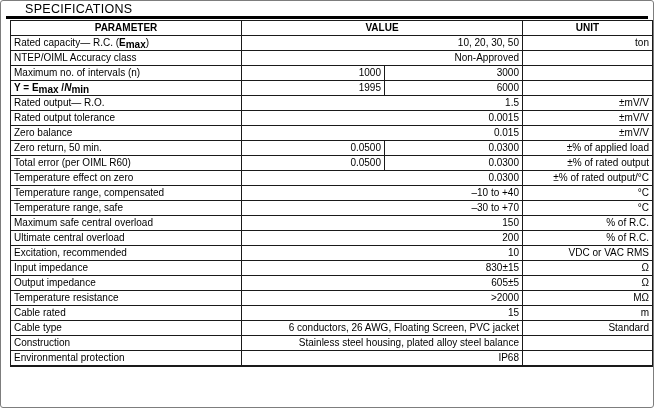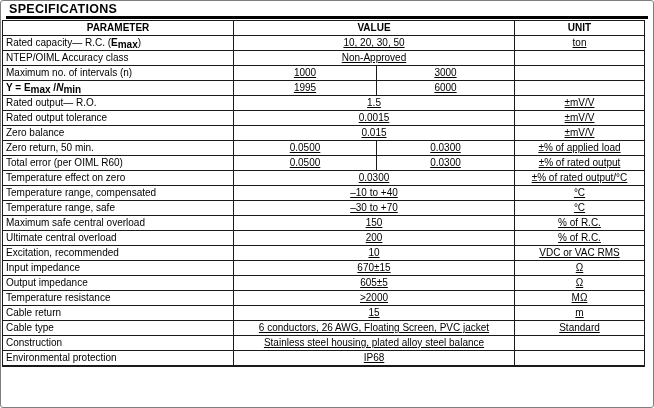--- a/index.html
+++ b/index.html
@@ -13,36 +13,36 @@
     width: 654px;
     height: 408px;
     box-sizing: border-box;
     background: #ffffff;
     border: 1px solid #7d7d7d;
     border-radius: 3px;
     overflow: hidden;
   }
   .title {
     font-size: 12.5px;
-    font-weight: bold;
+    font-weight: normal;
     color: #000000;
-    padding: 2px 0 1px 8px;
+    padding: 2px 0 1px 24px;
     letter-spacing: 0.3px;
     line-height: 12px;
   }
   .title-rule {
     height: 3px;
     background: #000000;
     margin: 0 5px;
   }
   table.spec {
     border-collapse: collapse;
     table-layout: fixed;
     width: 642px;
-    margin: 1px 5px 0 1px;
+    margin: 1px 5px 0 9px;
     border: 1px solid #1a1a1a;
     border-bottom: 2px solid #1a1a1a;
   }
   table.spec col.c-param { width: 231px; }
   table.spec col.c-vala  { width: 143px; }
   table.spec col.c-valb  { width: 138px; }
   table.spec col.c-unit  { width: 130px; }
   table.spec th, table.spec td {
     border: 1px solid #1a1a1a;
     font-size: 10px;
@@ -56,22 +56,21 @@
   }
   table.spec th {
     font-weight: bold;
     text-align: center;
   }
   td.param {
     text-align: left;
     padding-left: 5px;
   }
   td.val, td.unit {
-    text-align: center;
-    text-decoration: underline;
+    text-align: right;
   }
   td .b { font-weight: bold; }
   td .i { font-style: italic; }
   td sub {
     font-size: 10px;
     vertical-align: -2px;
     line-height: 0;
   }
 </style>
 </head>
@@ -169,35 +168,35 @@
           <td class="val" colspan="2">200</td>
           <td class="unit">% of R.C.</td>
         </tr>
         <tr>
           <td class="param"><span>Excitation, recommended</span></td>
           <td class="val" colspan="2">10</td>
           <td class="unit">VDC or VAC RMS</td>
         </tr>
         <tr>
           <td class="param"><span>Input impedance</span></td>
-          <td class="val" colspan="2">670±15</td>
+          <td class="val" colspan="2">830±15</td>
           <td class="unit">Ω</td>
         </tr>
         <tr>
           <td class="param"><span>Output impedance</span></td>
           <td class="val" colspan="2">605±5</td>
           <td class="unit">Ω</td>
         </tr>
         <tr>
           <td class="param"><span>Temperature resistance</span></td>
           <td class="val" colspan="2">&gt;2000</td>
           <td class="unit">MΩ</td>
         </tr>
         <tr>
-          <td class="param"><span>Cable return</span></td>
+          <td class="param"><span>Cable rated</span></td>
           <td class="val" colspan="2">15</td>
           <td class="unit">m</td>
         </tr>
         <tr>
           <td class="param"><span>Cable type</span></td>
           <td class="val" colspan="2">6 conductors, 26 AWG, Floating Screen, PVC jacket</td>
           <td class="unit">Standard</td>
         </tr>
         <tr>
           <td class="param"><span>Construction</span></td>

